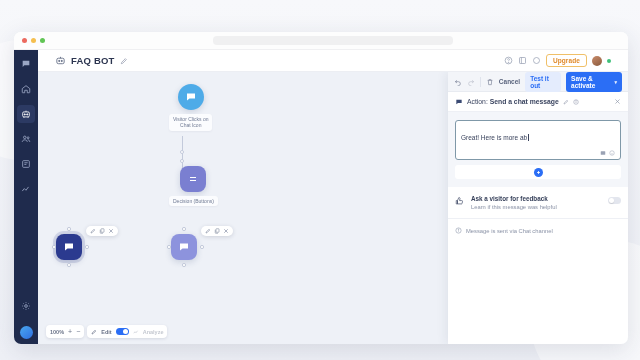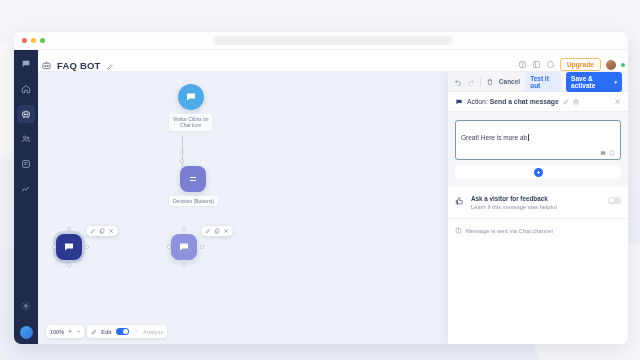--- a/index.html
+++ b/index.html
@@ -52,21 +52,21 @@
   .nav-spacer { flex:1; }
   .nav-avatar {
     width:13px; height:13px; border-radius:50%;
     background:linear-gradient(140deg,#4aa8f0,#2f6fe0); margin-top:4px;
   }
 
   
   .app { flex:1; display:flex; flex-direction:column; min-width:0; position:relative; }
   .apphead {
     height:22px; background:#ffffff; border-bottom:1px solid #eceef3;
-    display:flex; align-items:flex-end; padding:0 3px; flex:none; gap:5px;
+    display:flex; align-items:center; padding:0 17px; flex:none; gap:5px;
   }
   .bot-badge { width:11px; height:11px; color:#59637d; }
   .bot-badge svg{width:11px;height:11px;display:block;}
   .bot-title { font-size:9.5px; font-weight:700; color:#2c3550; letter-spacing:.2px; }
   .pencil-sm { width:8px; height:8px; color:#8b93a8; }
   .pencil-sm svg{width:8px;height:8px;display:block;}
   .head-right { margin-left:auto; display:flex; align-items:center; gap:5px; }
   .hi { width:9px; height:9px; color:#9aa2b4; }
   .hi svg{width:9px;height:9px;display:block;}
   .upgrade {

